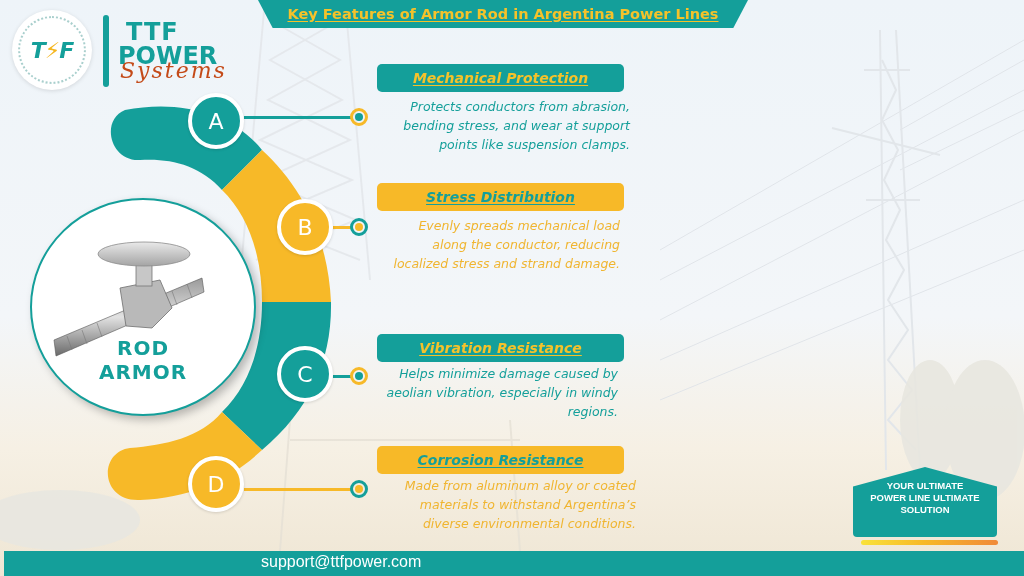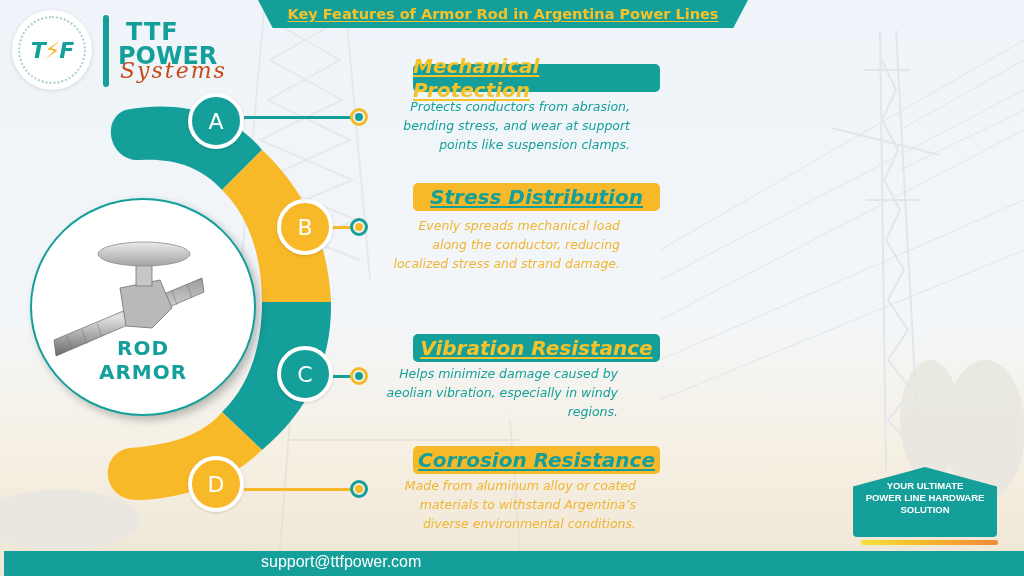--- a/index.html
+++ b/index.html
@@ -61,23 +61,22 @@
 
   .connector { height: 3px; z-index: 3; }
   .dot {
     width: 18px; height: 18px; border-radius: 50%; border: 3px solid; background: transparent;
     display: flex; align-items: center; justify-content: center; z-index: 4;
   }
   .dot::after { content: ""; width: 8px; height: 8px; border-radius: 50%; background: currentColor; }
 
   .feat-head {
     height: 28px; border-radius: 5px; display: flex; align-items: center; justify-content: center;
-    font-weight: 700; font-style: italic; font-size: 20px; text-decoration: underline; text-underline-offset: 2px;
+    font-weight: 700; font-style: italic; font-size: 14px; text-decoration: underline; text-underline-offset: 2px;
     font-family: "DejaVu Sans", sans-serif;
-    margin-left: 36px;
   }
   .feat-head.teal { background: #149f9a; color: #f5c22a; }
   .feat-head.gold { background: #f7b928; color: #149f9a; }
   .feat-desc {
     text-align: right; font-style: italic; font-size: 12.5px; line-height: 19px;
     font-family: "DejaVu Sans", sans-serif;
   }
   .feat-desc.teal-text { color: #149f9a; }
   .feat-desc.gold-text { color: #f0b530; }
 
@@ -228,21 +227,21 @@
 
 <div class="layer letter-badge gold" style="left:188px; top:456px;">D</div>
 <div class="layer connector" style="left:244px; top:488px; width:108px; background:#f7b928;"></div>
 <div class="layer dot" style="left:350px; top:480px; border-color:#149f9a; color:#f7b928;"></div>
 <div class="layer feat-head gold" style="left:377px; top:446px; width:247px;">Corrosion Resistance</div>
 <div class="layer feat-desc gold-text" style="left:374px; top:476px; width:262px;">Made from aluminum alloy or coated materials to withstand Argentina’s diverse environmental conditions.</div>
 
 <div class="layer tagline">
   <div class="tagline-text">
     <div>YOUR ULTIMATE</div>
-    <div>POWER LINE HARDWARE</div>
+    <div>POWER LINE ULTIMATE</div>
     <div>SOLUTION</div>
   </div>
 </div>
 <div class="layer tagline-bar"></div>
 
 <div class="layer footer">
   <span class="footer-email">support@ttfpower.com</span>
 </div>
 
 </body></html>

